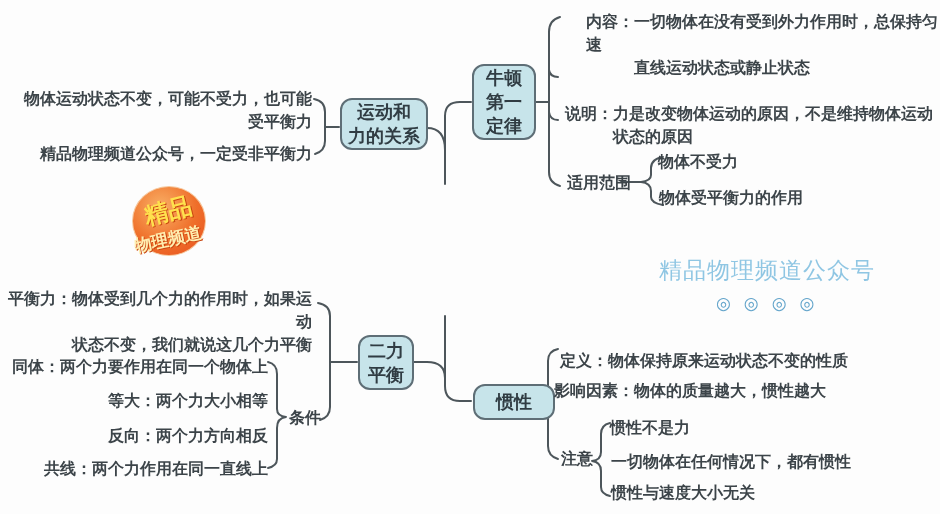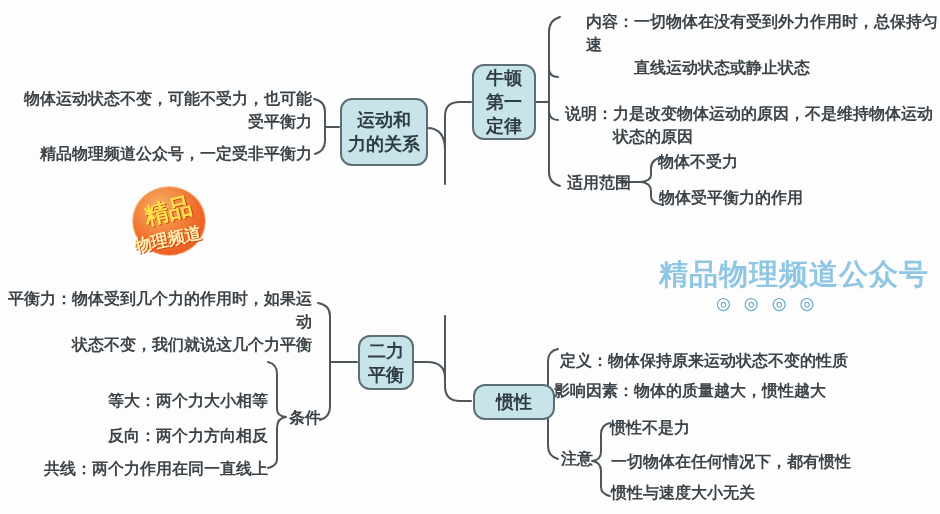--- a/index.html
+++ b/index.html
@@ -18,21 +18,21 @@
   .topic span{position:absolute;left:0;right:0;text-align:center;font-weight:bold;font-size:22px;
          letter-spacing:3px;color:#3a5684;}
   .badge{position:absolute;left:118px;top:182px;width:100px;height:80px;}
   .badge .disc{position:absolute;left:14px;top:4px;width:72px;height:68px;border-radius:50%;
          background:radial-gradient(circle at 38% 30%, #f9b066 0%, #ef6f2a 55%, #e84e1e 100%);
          border:1px solid #f6c79c;}
   .badge .l1{position:absolute;left:0;right:0;top:13px;text-align:center;font-weight:bold;
          font-size:24px;color:#ffe14d;transform:rotate(-14deg);text-shadow:1px 1px 0 #c8440f;}
   .badge .l2{position:absolute;left:0;right:0;top:46px;text-align:center;font-weight:bold;
          font-size:17px;color:#ffeeb0;transform:rotate(-12deg);text-shadow:1px 1px 0 #c8440f;}
-  .wm{position:absolute;left:659px;top:255px;font-weight:bold;font-size:29px;letter-spacing:1px;
+  .wm{position:absolute;left:659px;top:255px;font-weight:normal;font-size:23px;letter-spacing:1px;
       color:#8fc6e3;text-align:center;}
   .dots{position:absolute;left:716px;top:293px;display:flex;gap:13px;font-size:17px;color:#64a5cb;}
 </style>
 </head>
 <body>
 
 <div class="canvas">
 
   <svg class="wires" width="940" height="514" viewBox="0 0 940 514">
     <g fill="none" stroke="#4d565b" stroke-width="2" stroke-linecap="round" stroke-linejoin="round">
@@ -51,21 +51,21 @@
       <path d="M318,303 Q330,305 330,316 L330,407 Q330,417 320,420"></path>
       <path d="M330,362 L357,362"></path>
       <path d="M268,362 Q277,364 277,374 L277,409 Q277,416 286,417 Q277,418 277,428 L277,459 Q277,466 268,468"></path>
       <path d="M558,349 Q548,351 548,361 L548,446 Q548,456 558,459"></path>
       <path d="M548,402 L534,402"></path>
       <path d="M610,423 Q601,425 601,434 L601,452 Q601,460 592,461 Q601,462 601,471 L601,487 Q601,494 610,496"></path>
     </g>
   </svg>
 
 
-  <div class="node" style="left:340px;top:98px;width:88px;height:68px;">运动和
+  <div class="node" style="left:340px;top:98px;width:88px;height:52px;">运动和
 力的关系</div>
   <div class="node" style="left:472px;top:64px;width:64px;height:76px;">牛顿
 第一
 定律</div>
   <div class="node" style="left:358px;top:335px;width:56px;height:55px;">二力
 平衡</div>
   <div class="node" style="left:473px;top:384px;width:82px;height:36px;">惯性</div>
 
   <div class="t ra" style="right:628px;top:87px;">物体运动状态不变，可能不受力，也可能
 受平衡力</div>
@@ -74,20 +74,21 @@
   <div class="t" style="left:565px;top:10px;margin-left:21px;">内容：一切物体在没有受到外力作用时，总保持匀速
 　　　直线运动状态或静止状态</div>
   <div class="t" style="left:565px;top:102px;">说明：力是改变物体运动的原因，不是维持物体运动
 　　　状态的原因</div>
   <div class="t" style="left:567px;top:171px;">适用范围</div>
   <div class="t" style="left:658px;top:150px;">物体不受力</div>
   <div class="t" style="left:659px;top:186px;">物体受平衡力的作用</div>
 
   <div class="t ra" style="right:628px;top:287px;">平衡力：物体受到几个力的作用时，如果运动
 状态不变，我们就说这几个力平衡</div>
+  <div class="t ra" style="right:672px;top:355px;">同体：两个力要作用在同一个物体上</div>
   <div class="t ra" style="right:672px;top:389px;">等大：两个力大小相等</div>
   <div class="t ra" style="right:672px;top:424px;">反向：两个力方向相反</div>
   <div class="t ra" style="right:672px;top:457px;">共线：两个力作用在同一直线上</div>
   <div class="t" style="left:289px;top:406px;">条件</div>
 
   <div class="t" style="left:560px;top:349px;">定义：物体保持原来运动状态不变的性质</div>
   <div class="t" style="left:554px;top:379px;">影响因素：物体的质量越大，惯性越大</div>
   <div class="t" style="left:561px;top:447px;">注意</div>
   <div class="t" style="left:610px;top:416px;">惯性不是力</div>
   <div class="t" style="left:611px;top:450px;">一切物体在任何情况下，都有惯性</div>

